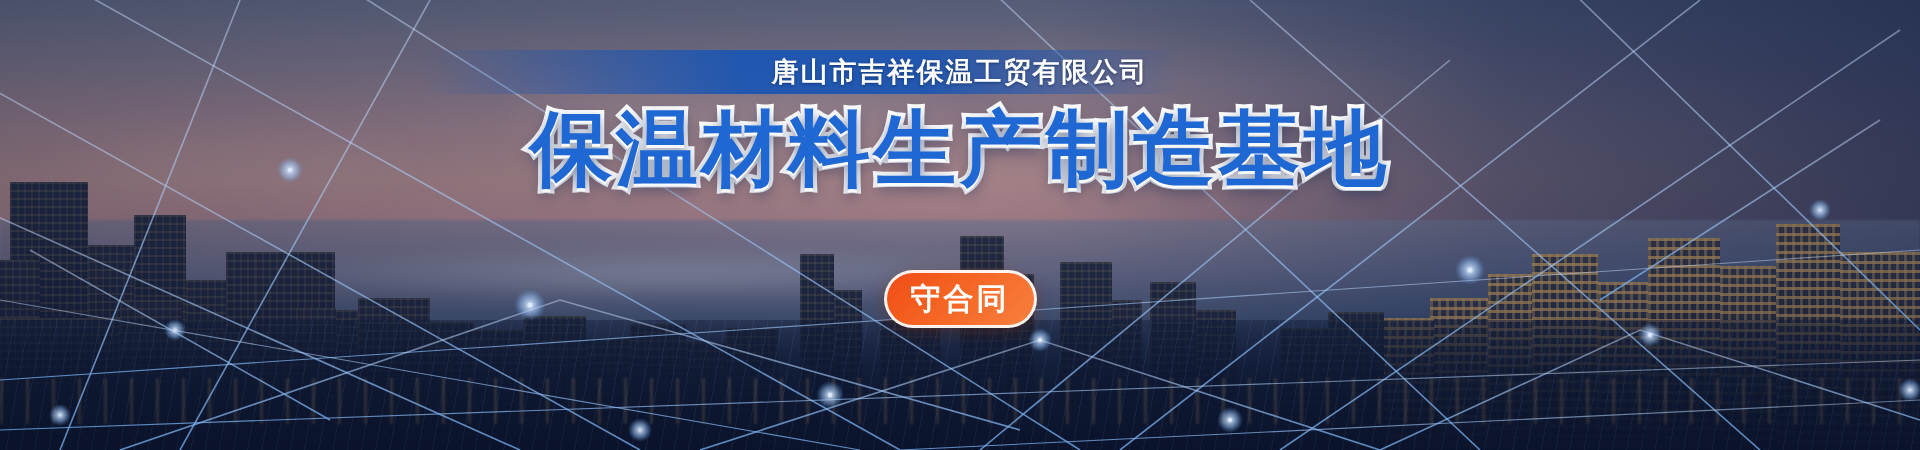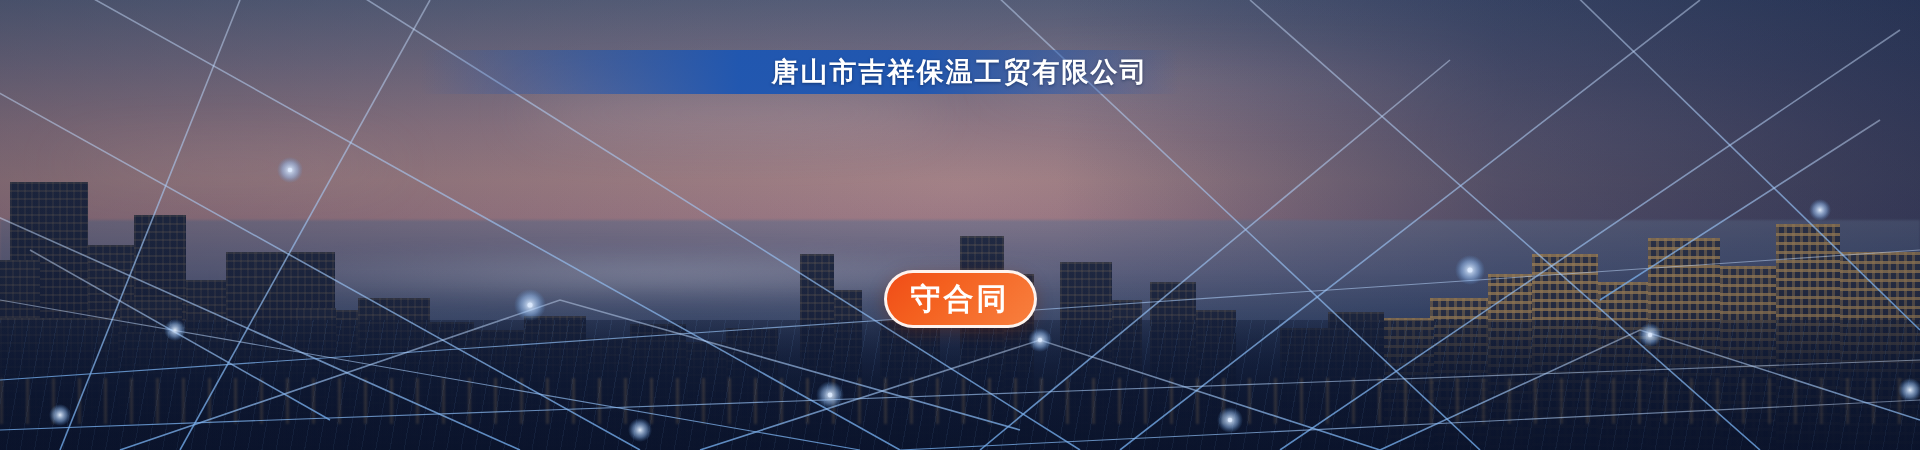--- a/index.html
+++ b/index.html
@@ -298,19 +298,20 @@
         <circle cx="1230" cy="420" r="2.3"></circle>
       </g>
     </svg>
   </div>
 
   <div class="content">
 
     <div class="title-band"></div>
     <div class="company-name">唐山市吉祥保温工贸有限公司</div>
 
+    <h1 class="headline">保温材料生产制造基地</h1>
 
     <div class="pills">
       <div class="pill">守合同</div>
     </div>
 
   </div>
 </div>
 
 </body></html>

